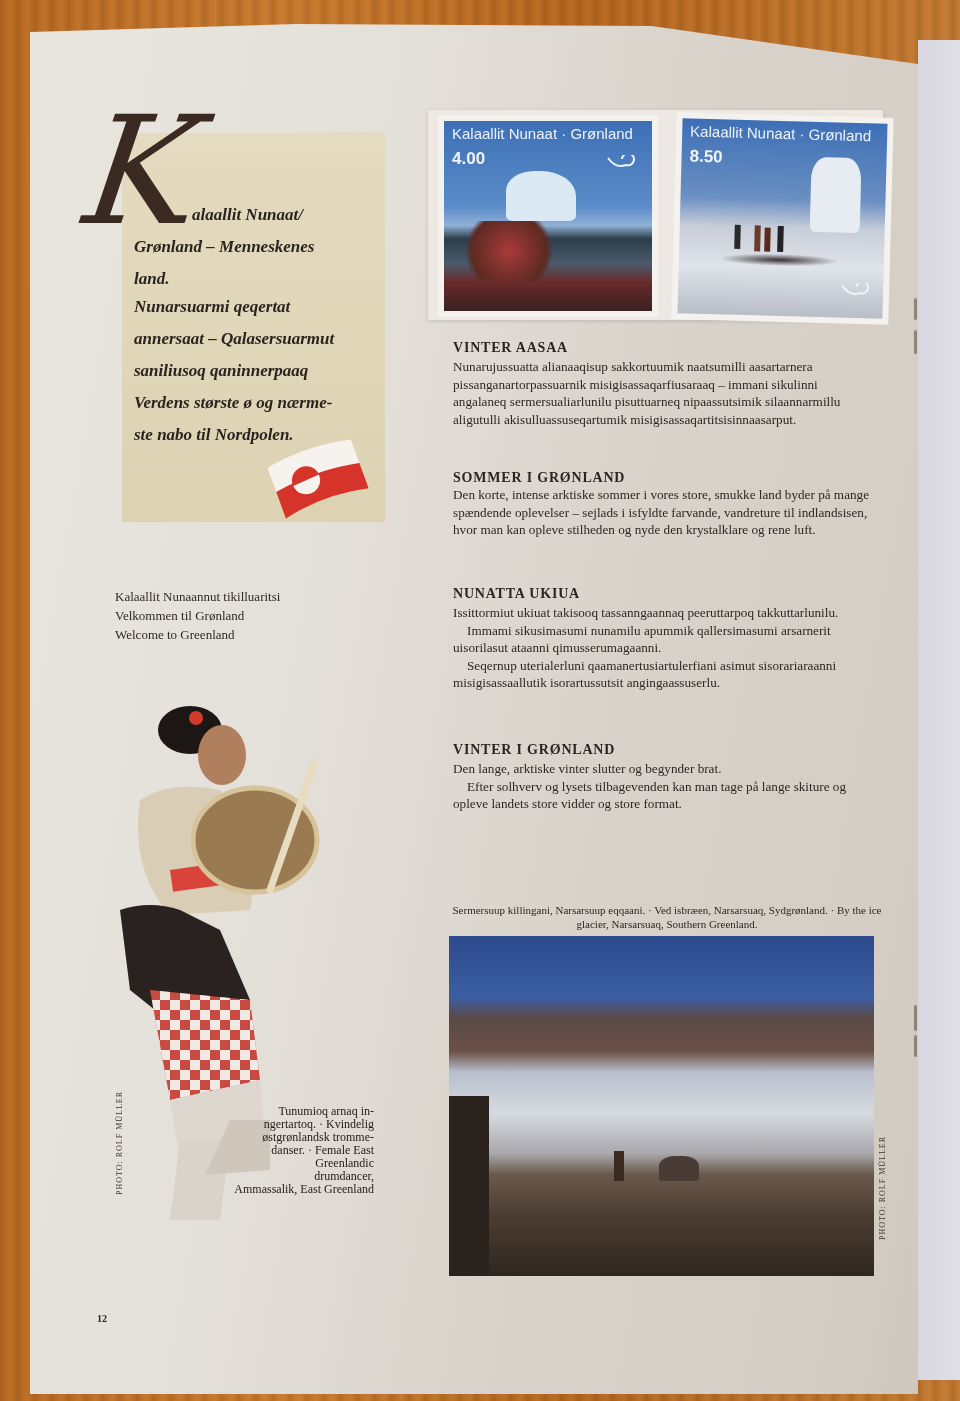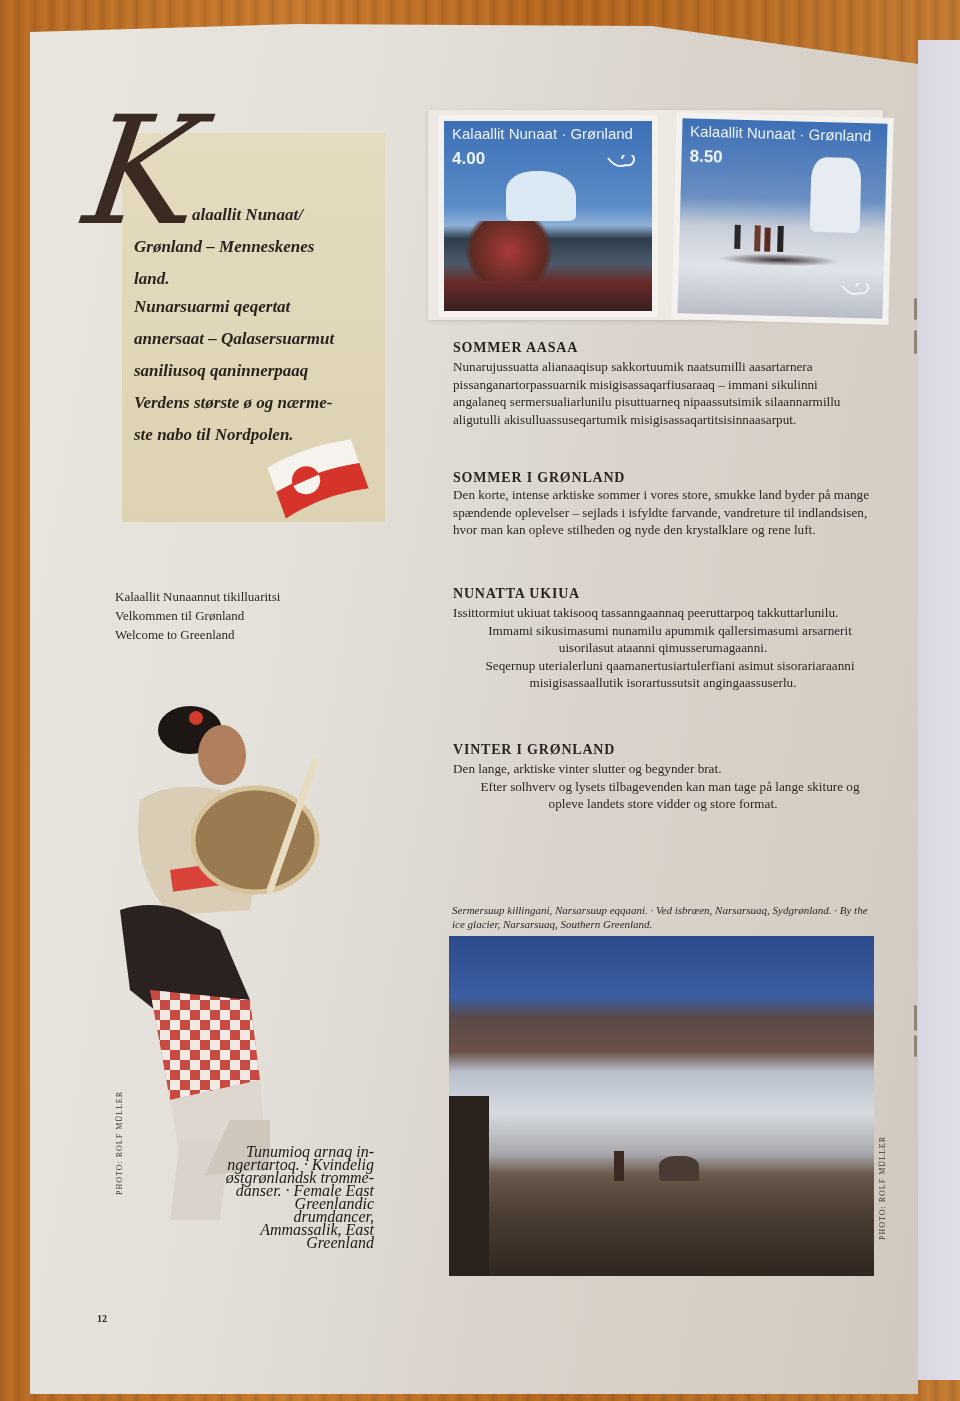--- a/index.html
+++ b/index.html
@@ -66,39 +66,39 @@
       position: absolute; left: 8px; top: 28px; color: #eef3fa; font-family: "Liberation Sans", sans-serif; font-size: 17px; font-weight: bold; text-align: right;
     }
     .horn { position: absolute; width: 34px; height: 16px; }
 
     
     .article { position: absolute; left: 453px; width: 420px; color: #2c2723; }
     .article h2 {
       margin: 0; font-size: 14px; letter-spacing: 0.8px; font-weight: bold; color: #2a2522;
     }
     .article p { margin: 0; font-size: 13.2px; line-height: 17.5px; }
-    .article p.indent { text-indent: 14px; text-align: center; }
+    .article p.indent { text-indent: 14px; }
 
     .caption-top {
-      position: absolute; left: 452px; top: 903px; width: 430px; font-style: italic; font-size: 11px; line-height: 14px; color: #2b2724;
+      position: absolute; left: 452px; top: 903px; width: 430px; font-size: 11px; line-height: 14px; color: #2b2724; text-align: center;
     }
     .glacier-photo {
       position: absolute; left: 449px; top: 936px; width: 425px; height: 340px; overflow: hidden;
       background: linear-gradient(180deg, #2c4a8c 0%, #3b5ea2 18%, #5a4a48 24%, #6b5146 34%, #b8bfcc 40%, #d6dae0 52%, #a9a8ac 64%, #6a5a4c 70%, #4b3d32 82%, #2f2620 100%);
     }
     .credit-vertical {
       position: absolute; font-size: 8px; letter-spacing: 1px; color: #3a3430;
       transform-origin: left top; transform: rotate(-90deg); white-space: nowrap;
     }
 
     
     .dancer { position: absolute; left: 110px; top: 700px; width: 240px; height: 540px; }
     .dancer-caption {
       position: absolute; left: 222px; top: 1105px; width: 152px; text-align: right;
-      font-style: italic; font-size: 16px; line-height: 13px; color: #1f1b18; margin-top: 40px;
+      font-size: 12px; line-height: 13px; color: #1f1b18;
     }
     .page-number { position: absolute; left: 97px; top: 1313px; font-size: 10px; font-weight: bold; color: #2b2622; }
   </style>
 </head>
 <body>
 
 <div class="wood-grain"></div>
 <div class="next-page"></div>
 
 <div class="page"></div>
@@ -157,21 +157,21 @@
     </div>
     <div class="stamp-title">Kalaallit Nunaat · Grønland</div>
     <div class="stamp-value">8.50</div>
     <svg class="horn" style="left:162px;top:160px;" viewBox="0 0 34 16">
       <path d="M2 3 Q10 14 20 10 A6 6 0 1 0 16 4" fill="none" stroke="#eef3fa" stroke-width="2"></path>
     </svg>
   </div>
 </div>
 
 <div class="article" style="top:340px;">
-  <h2>SOMMER AASAA</h2>
+  <h2>VINTER AASAA</h2>
   <p style="margin-top:2px;">Nunarujussuatta alianaaqisup sakkortuumik naatsumilli aasartarnera pissanganartorpassuarnik misigisassaqarfiusaraaq – immani sikulinni angalaneq sermersualiarlunilu pisuttuarneq nipaassutsimik silaannarmillu aligutulli akisulluassuseqartumik misigisassaqartitsisinnaasarput.</p>
 </div>
 <div class="article" style="top:470px;">
   <h2>SOMMER I GRØNLAND</h2>
   <p style="margin-top:0;">Den korte, intense arktiske sommer i vores store, smukke land byder på mange spændende oplevelser – sejlads i isfyldte farvande, vandreture til indlandsisen, hvor man kan opleve stilheden og nyde den krystalklare og rene luft.</p>
 </div>
 <div class="article" style="top:586px;">
   <h2>NUNATTA UKIUA</h2>
   <p style="margin-top:2px;">Issittormiut ukiuat takisooq tassanngaannaq peeruttarpoq takkuttarlunilu.</p>
   <p class="indent">Immami sikusimasumi nunamilu apummik qallersimasumi arsarnerit uisorilasut ataanni qimusserumagaanni.</p>

